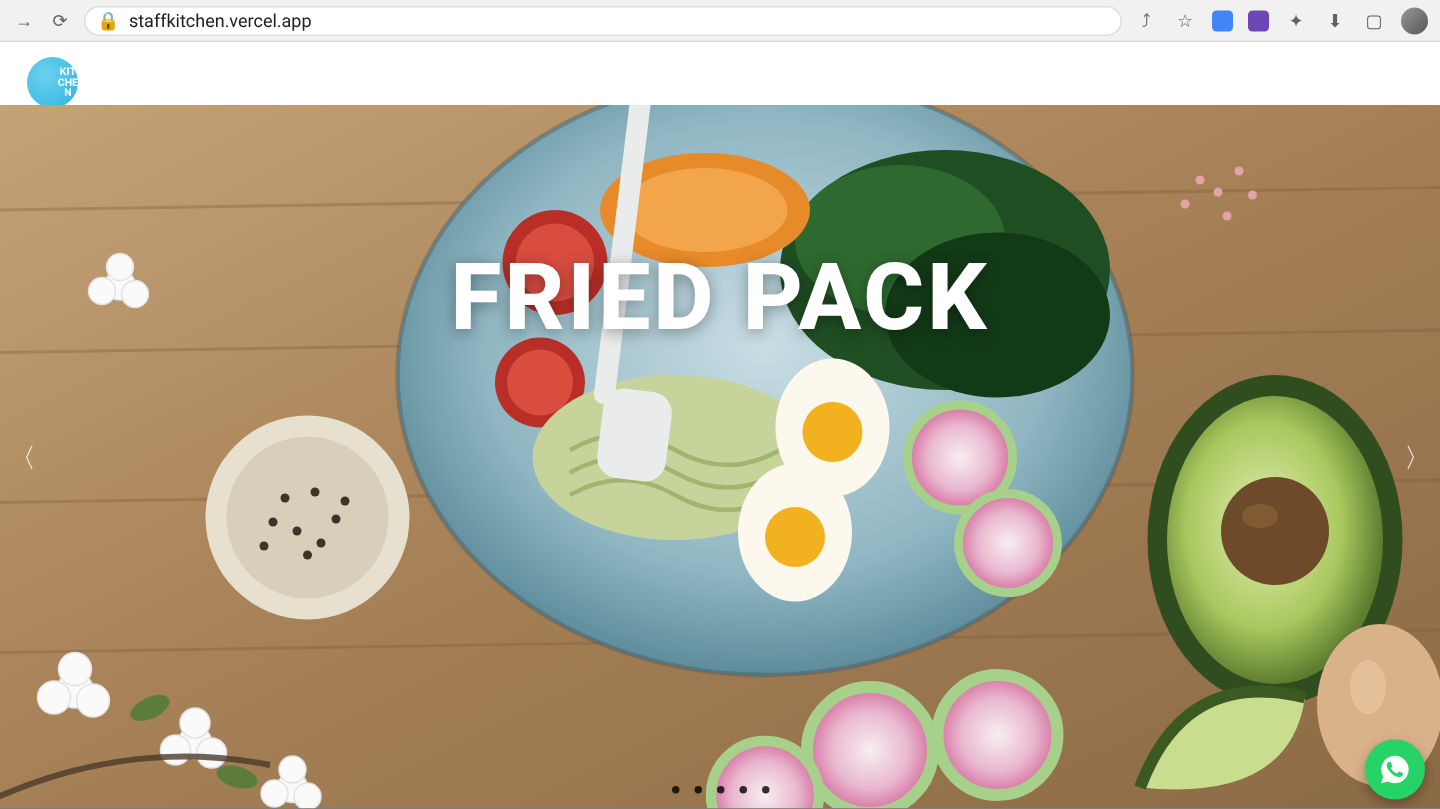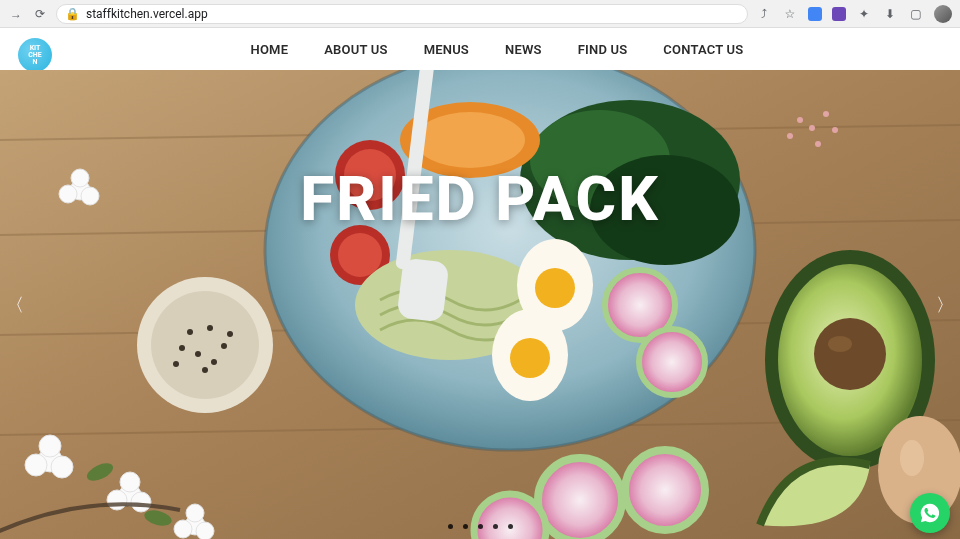--- a/index.html
+++ b/index.html
@@ -51,21 +51,21 @@
     background: #fff;
     display: flex;
     align-items: center;
     padding: 0 18px;
     position: relative;
   }
   .logo {
     width: 34px; height: 34px;
     border-radius: 50%;
     background: radial-gradient(circle at 35% 35%, #6dd0f0, #2bb5e0);
-    display:flex; align-items:center; justify-content:center;
+    display:flex; align-items:center; justify-content:flex-end;
     color:#fff; font-size:7px; font-weight:700; line-height:1; text-align:center;margin-top:12px;
   }
   .nav {
     flex:1;
     display:flex;
     justify-content:center;
     gap: 36px;
   }
   .nav a {
     font-size: 13px;
@@ -143,28 +143,20 @@
     <span class="avatar"></span>
   </div>
 </div>
 
 <div class="site-header">
   <div class="logo">
     <span style="white-space:pre;">KIT
 CHE
 N</span>
   </div>
-  <nav class="nav">
-    <a>HOME</a>
-    <a>ABOUT US</a>
-    <a>MENUS</a>
-    <a>NEWS</a>
-    <a>FIND US</a>
-    <a>CONTACT US</a>
-  </nav>
 </div>
 
 <div class="hero">
   <svg class="bg" viewBox="0 0 960 469" preserveAspectRatio="xMidYMid slice">
     <defs>
       <linearGradient id="wood" x1="0" y1="0" x2="1" y2="1">
         <stop offset="0%" stop-color="#c4a377"></stop>
         <stop offset="45%" stop-color="#a88258"></stop>
         <stop offset="100%" stop-color="#8a6a45"></stop>
       </linearGradient>

